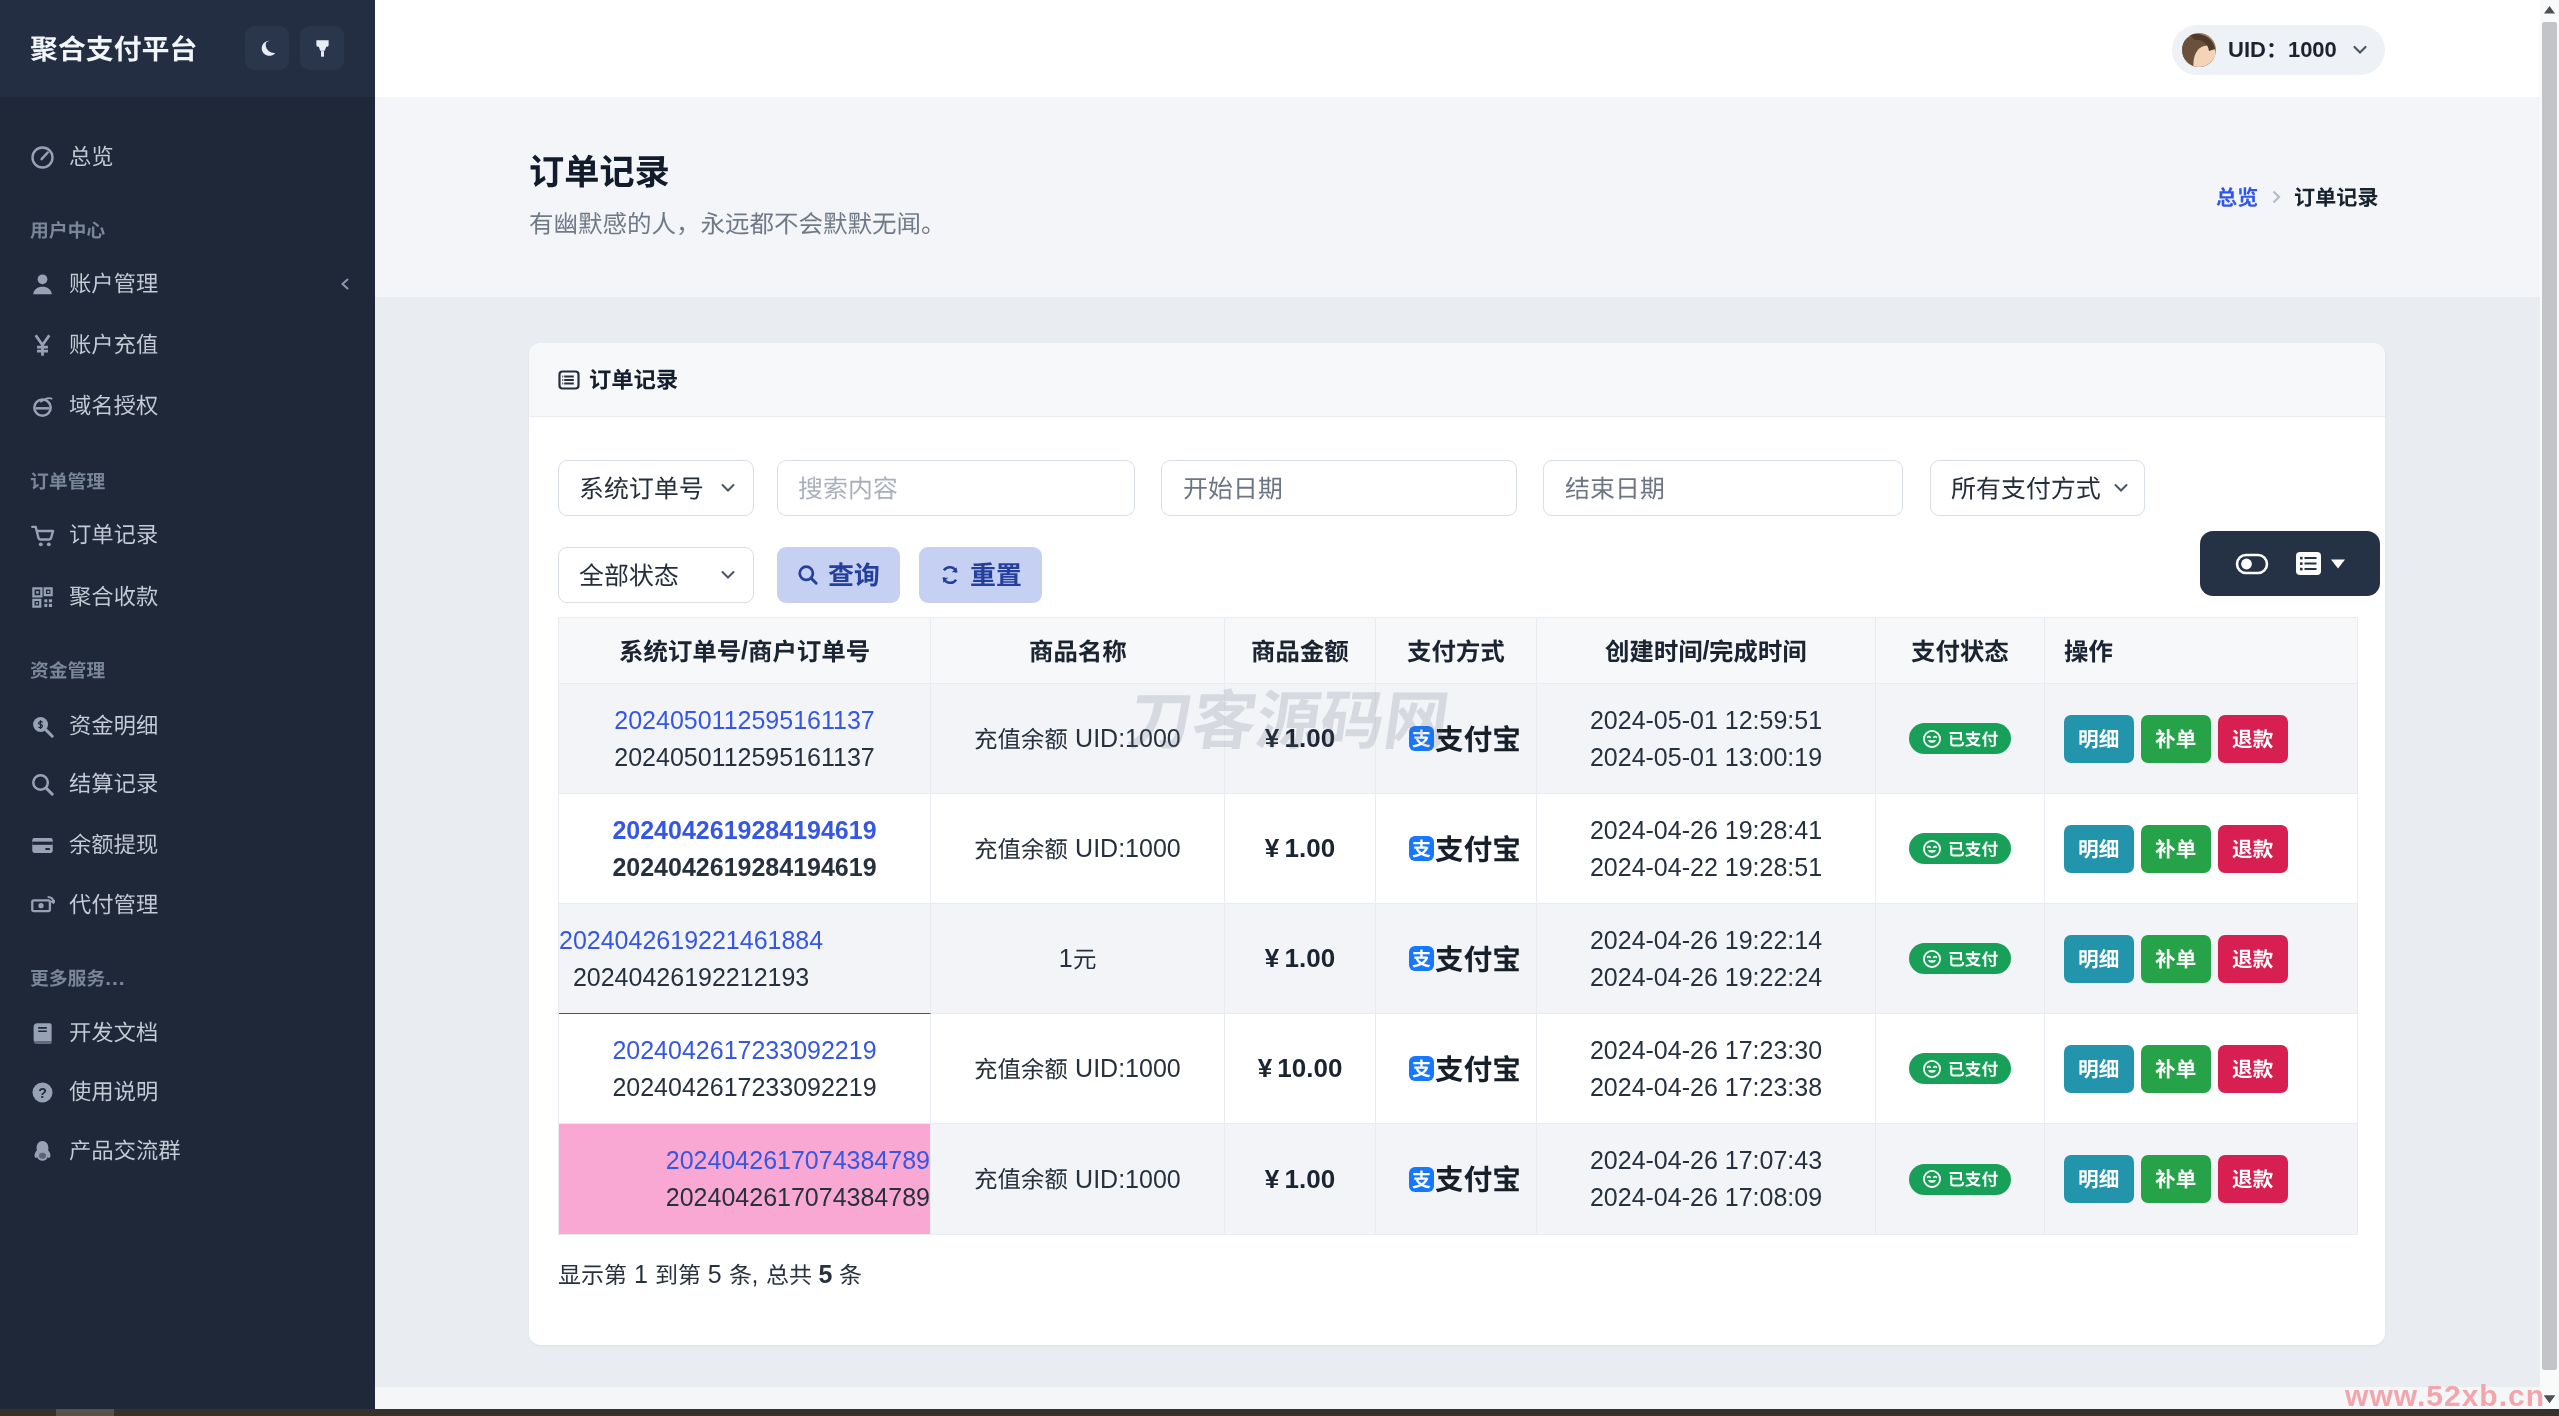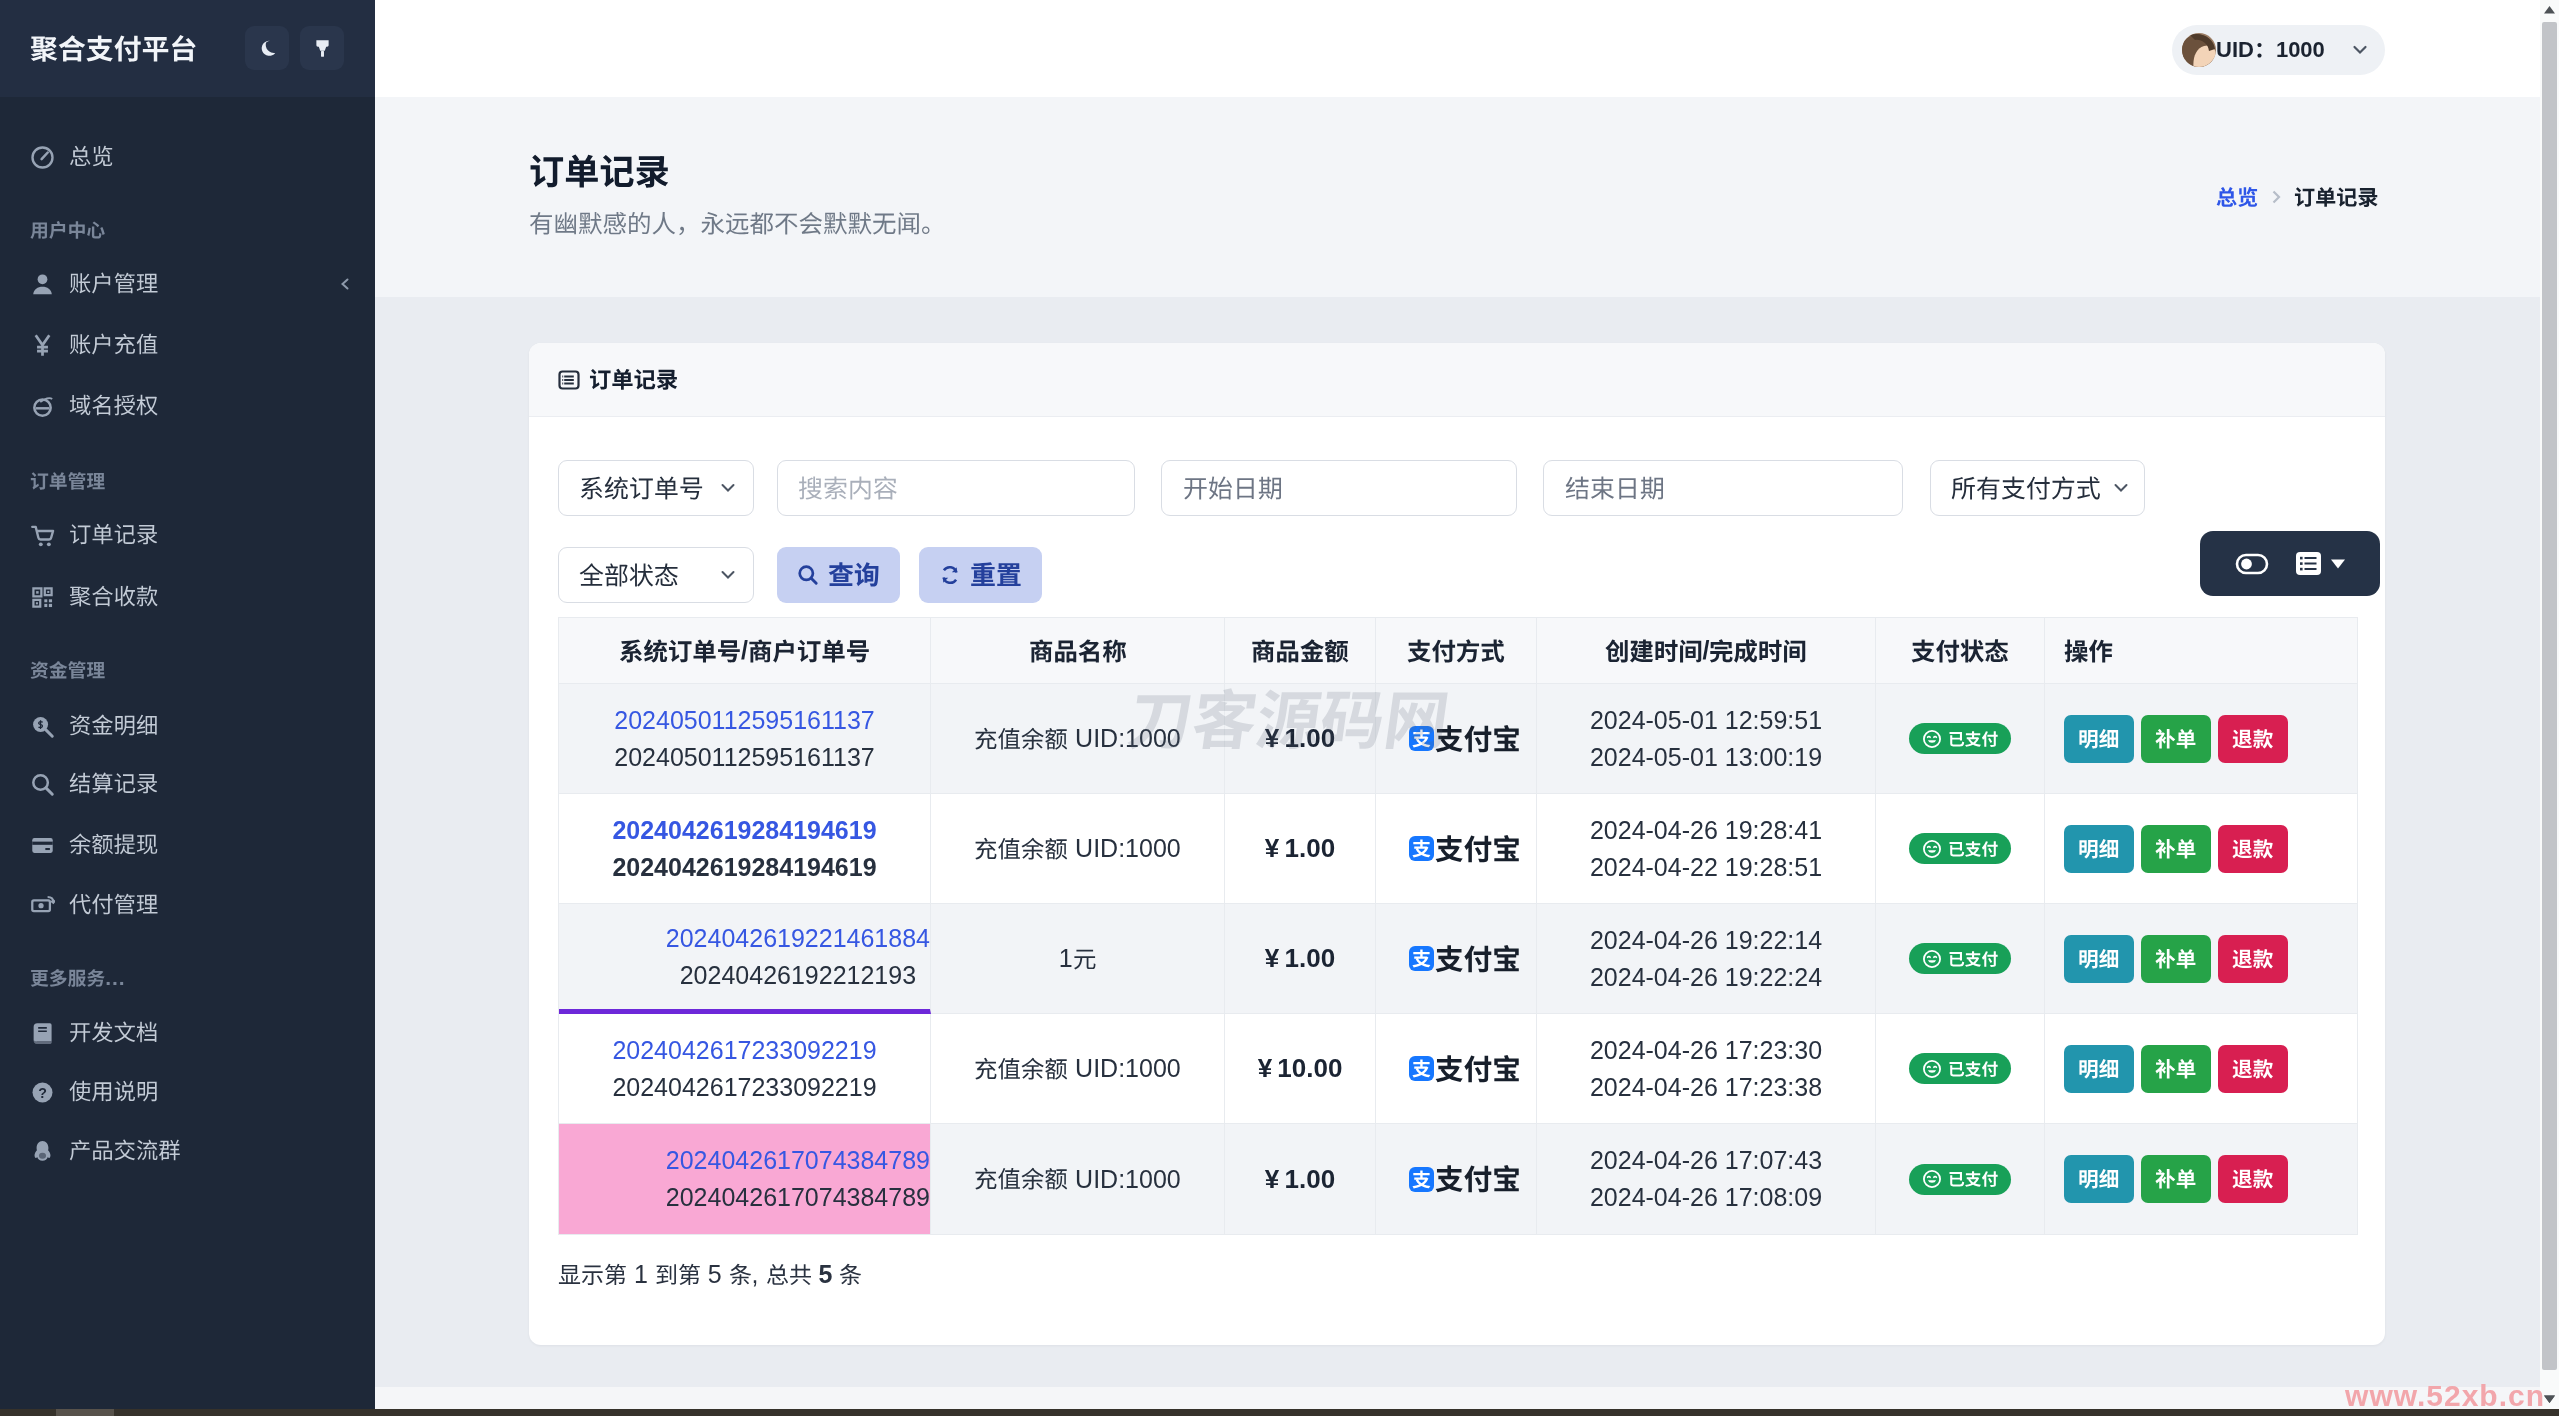--- a/index.html
+++ b/index.html
@@ -395,21 +395,21 @@
           <circle cx="17" cy="17" r="17"></circle>
         </clipPath>
       </defs>
 <g clip-path="url(#avc)">
         <rect width="34" height="34" fill="#9b7d64"></rect>
 <path d="M-2 38 V14 C2 4 12 0 20 2 c8 2 13 8 12 16 L30 38z" fill="#6b513c"></path>
 <path d="M12 38 C10 26 13 16 22 13 c7-2 12 2 12 10 v15z" fill="#f3d4b8"></path>
 <path d="M8 2 C20-2 32 6 33 16 l-6 2 c-1-8-8-12-14-11z" fill="#4e3a2a"></path>
       </g>
     </svg>
-<span style="font-size:22px;font-weight:bold;color:#1b2330;white-space:nowrap">UID<svg class="" width="22.0" height="22" viewBox="0 -880 1000 1000" style="vertical-align:-2.64px;" fill="#1b2330">
+<span style="margin-left:12px;font-size:22px;font-weight:bold;color:#1b2330;white-space:nowrap">UID<svg class="" width="22.0" height="22" viewBox="0 -880 1000 1000" style="vertical-align:-2.64px;" fill="#1b2330">
         <use href="#bff1a" x="0"></use>
       </svg>1000</span>
 <svg width="18" height="18" viewBox="0 0 18 18" style="margin-left:auto;margin-right:16px">
       <path d="M3.5 6 9 11.5 14.5 6" fill="none" stroke="#4c5563" stroke-width="2.2" stroke-linecap="round"></path>
     </svg>
 </div>
 <div class="abs" style="left:375px;top:97px;width:2184px;height:200px;background:#f3f5f8"></div>
 <div class="abs" style="left:529px;top:151px"><svg class="" width="140.8" height="40" viewBox="0 -880 4000 1000" style="vertical-align:-4.80px;" fill="#121c2d">
       <use href="#b8ba2" x="0"></use>
       <use href="#b5355" x="1000"></use>
@@ -779,21 +779,21 @@
         <use href="#b5355" x="1000"></use>
       </svg>
     </span>
     <span class="row" style="width:70px;height:48px;border-radius:7px;background:#d81f51;justify-content:center;margin-left:7px">
       <svg class="" width="41.36" height="23.5" viewBox="0 -880 2000 1000" style="vertical-align:-2.82px;" fill="#fff">
         <use href="#b9000" x="0"></use>
         <use href="#b6b3e" x="1000"></use>
       </svg>
     </span>
   </div>
-<div class="abs row" style="left:559px;top:904px;width:372px;height:110px;background:#f2f4f7;border-right:1px solid #e8ebef;border-bottom:5px solid #6d28d9;justify-content:flex-end;">
+<div class="abs row" style="left:559px;top:904px;width:372px;height:110px;background:#f2f4f7;border-right:1px solid #e8ebef;border-bottom:1px solid #6d28d9;justify-content:flex-start;">
     <div style="text-align:center;line-height:37px;font-size:25px">
       <div style="color:#3657e2">2024042619221461884</div>
       <div style="color:#27303e">20240426192212193</div>
     </div>
   </div>
 <div class="abs row" style="left:931px;top:904px;width:294px;height:110px;background:#f2f4f7;border-right:1px solid #e8ebef;border-bottom:1px solid #e8ebef;justify-content:center;">
     <span style="font-size:25px;color:#27303e">1</span>
     <svg class="" width="23.46" height="25.5" viewBox="0 -880 1000 1000" style="vertical-align:-3.06px;" fill="#27303e">
       <use href="#r5143" x="0"></use>
     </svg>

